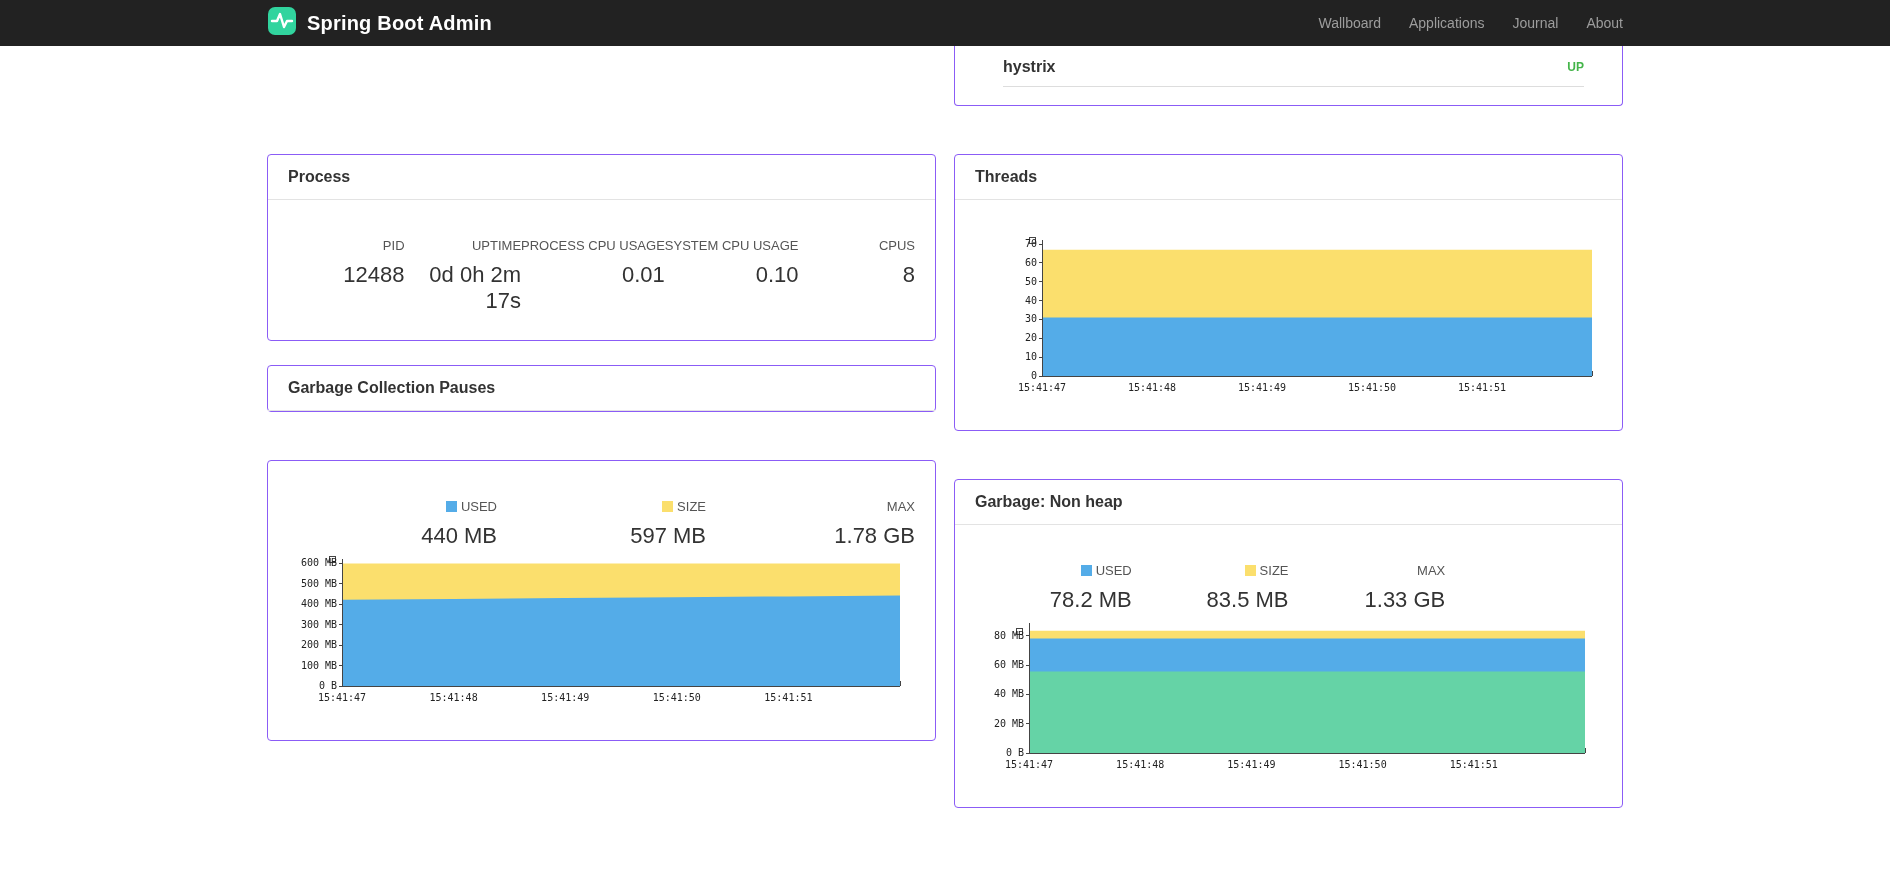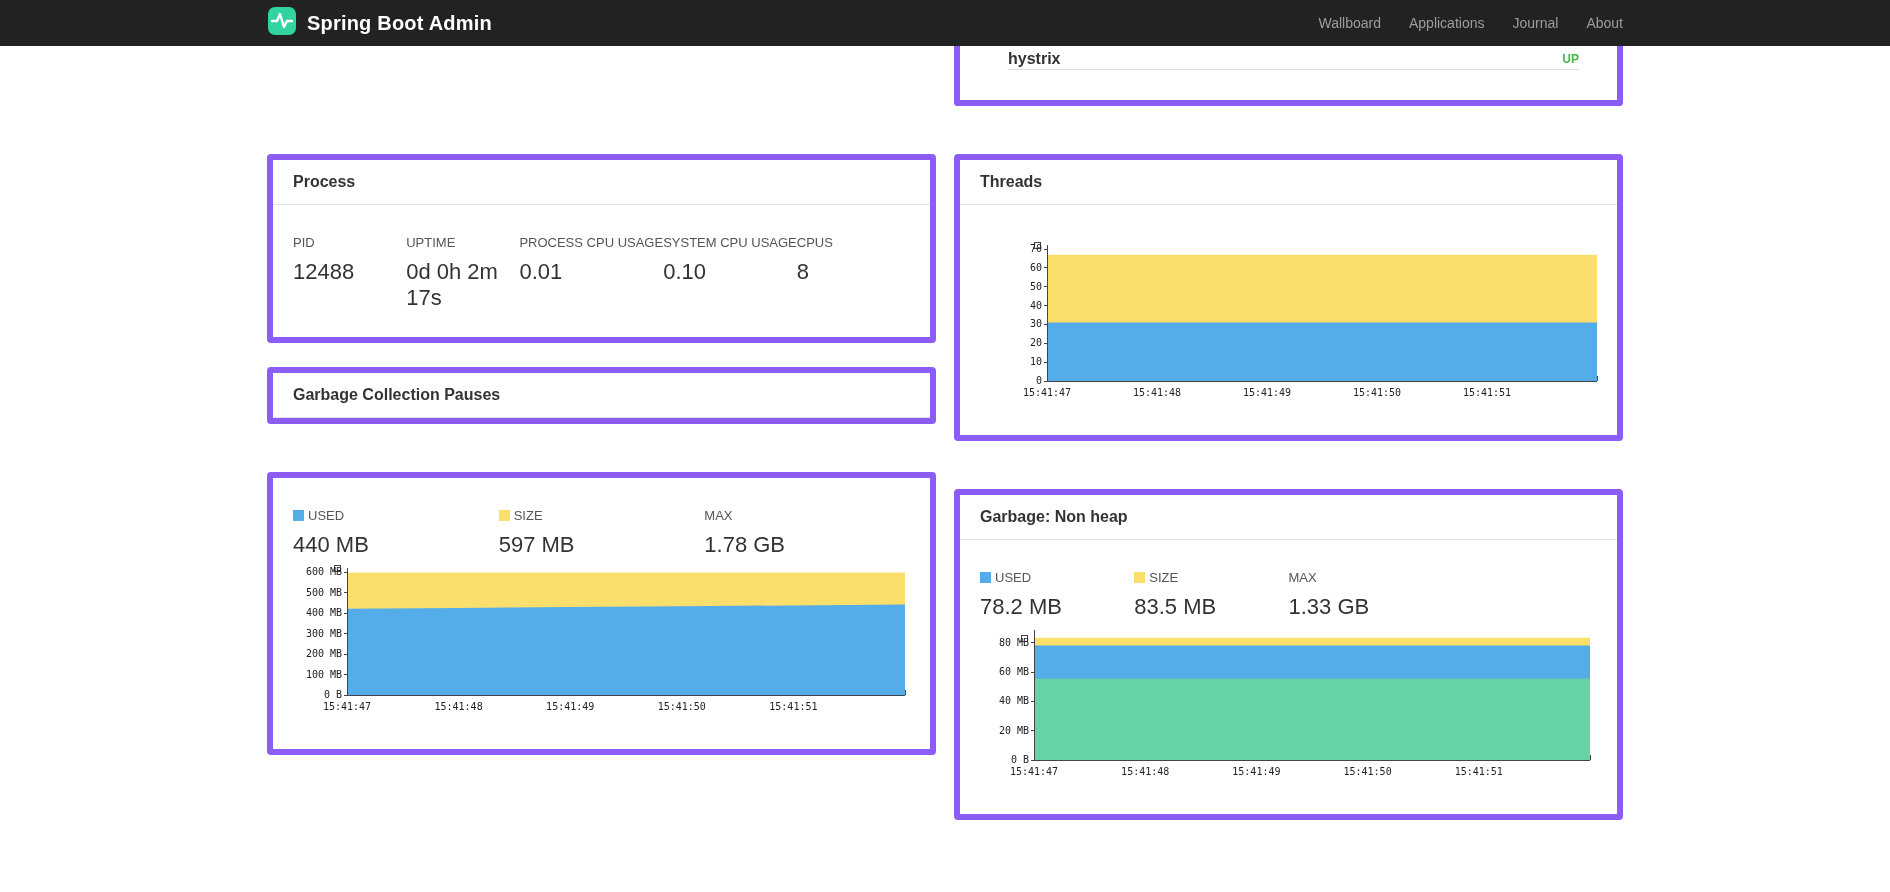--- a/index.html
+++ b/index.html
@@ -12,34 +12,34 @@
   .brand { display: flex; align-items: center; gap: 10px; cursor: pointer; }
   .brand-title { color: #fff; font-weight: bold; font-size: 20px; letter-spacing: 0.2px; }
   .nav-links { display: flex; align-items: center; }
   .nav-link { color: #9d9d9d; font-size: 14px; padding: 0 14px; cursor: pointer; }
   .nav-link:last-child { padding-right: 0; }
 
   
   .container { width: 1356px; margin: 0 auto; display: flex; gap: 18px; }
   .col { width: 669px; display: flex; flex-direction: column; }
 
-  .card { background: #fff; border: 6px solid #8b5cf6; border-radius: 4px; }
+  .card { background: #fff; border: 1px solid #8b5cf6; border-radius: 4px; }
   .card-header { padding: 13px 20px; border-bottom: 1px solid #e3e3e3; }
   .card-title { font-size: 16px; font-weight: bold; color: #333; }
   .card-body { padding: 30px 20px 26px 20px; }
 
   
   .app-card { height: 60px; border-top: none; border-radius: 0 0 4px 4px; overflow: hidden; }
   .app-row { display: flex; justify-content: space-between; align-items: center;
-    height: 24px; margin: 0 38px 0 48px; border-bottom: 1px solid #ddd; padding-top: 2px; }
+    height: 41px; margin: 0 38px 0 48px; border-bottom: 1px solid #ddd; padding-top: 2px; }
   .app-name { font-size: 16px; font-weight: bold; color: #333; }
   .app-status { font-size: 12px; font-weight: bold; color: #44b54a; }
 
   
-  .metric-grid { display: grid; text-align: left; }
+  .metric-grid { display: grid; text-align: right; margin-top: 8px; }
   .cols-5 { grid-template-columns: repeat(5, 1fr); }
   .cols-4 { grid-template-columns: repeat(4, 1fr); }
   .cols-3 { grid-template-columns: repeat(3, 1fr); }
   .metric-label { font-size: 13px; color: #555; white-space: nowrap; }
   .metric-value { font-size: 22px; color: #333; margin-top: 9px; }
   .swatch { display: inline-block; width: 11px; height: 11px; margin-right: 4px; vertical-align: -1px; }
 
   
   .spacer-top { height: 108px; }
   .mt-24 { margin-top: 24px; }

